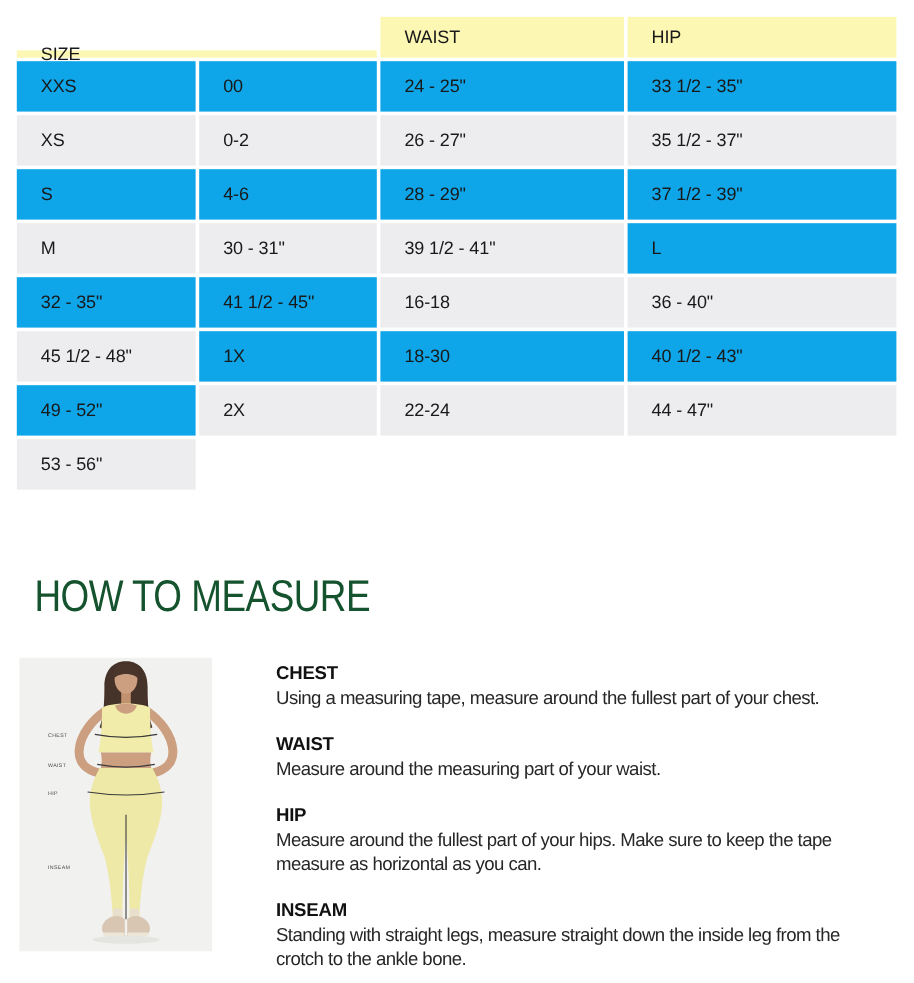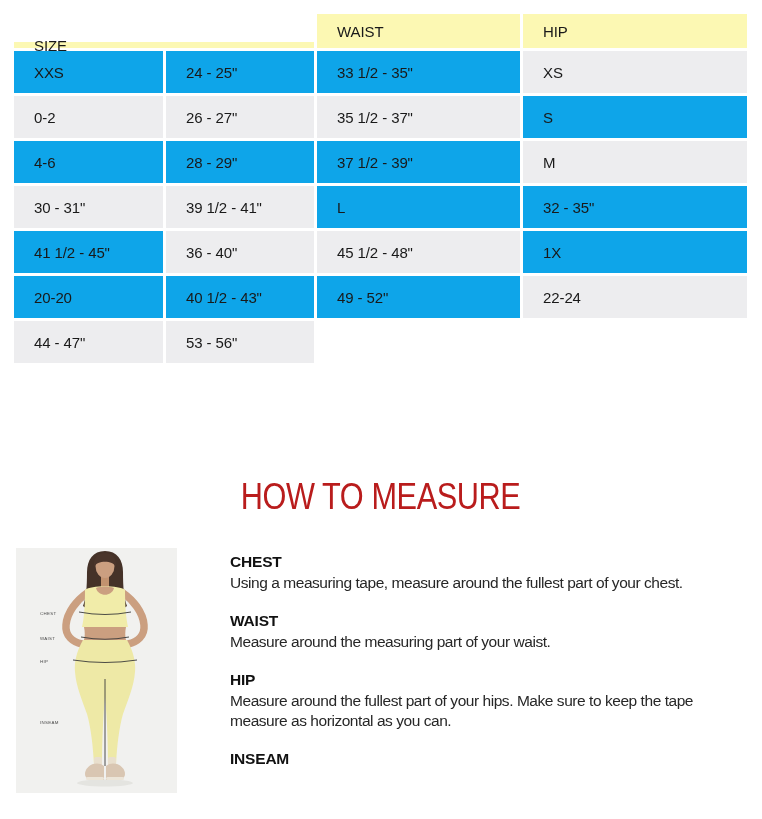--- a/index.html
+++ b/index.html
@@ -25,25 +25,25 @@
     padding-left:20px;
     white-space:nowrap;
   }
   .th{background:#fcf8b3;}
   .th-size{grid-column:1 / 3;margin-top:28px;}
   .cream{background:#0ea5e9;}
   .gray{background:#ededef;}
   
   .htm-title{
     margin:70px 0 0 0;
-    text-align:center;
+    text-align:left;
     font-size:37px;
     font-weight:400;
     line-height:1;
-    color:#b91c1c;
+    color:#14532d;
   }
   .htm-title span{
     display:inline-block;
     transform:scaleX(.83);
     transform-origin:center;
     letter-spacing:-0.5px;
   }
   .measure-row{
     display:flex;
     margin:33px 14px 0 16px;
@@ -76,20 +76,21 @@
 </style>
 </head>
 <body>
 
 <div class="size-table">
   <div class="cell th th-size">SIZE</div>
   <div class="cell th">WAIST</div>
   <div class="cell th">HIP</div>
 
   <div class="cell cream">XXS</div>
+  <div class="cell cream">00</div>
   <div class="cell cream">24 - 25"</div>
   <div class="cell cream">33 1/2 - 35"</div>
 
   <div class="cell gray">XS</div>
   <div class="cell gray">0-2</div>
   <div class="cell gray">26 - 27"</div>
   <div class="cell gray">35 1/2 - 37"</div>
 
   <div class="cell cream">S</div>
   <div class="cell cream">4-6</div>
@@ -97,28 +98,30 @@
   <div class="cell cream">37 1/2 - 39"</div>
 
   <div class="cell gray">M</div>
   <div class="cell gray">30 - 31"</div>
   <div class="cell gray">39 1/2 - 41"</div>
 
   <div class="cell cream">L</div>
   <div class="cell cream">32 - 35"</div>
   <div class="cell cream">41 1/2 - 45"</div>
 
+  <div class="cell gray">16-18</div>
   <div class="cell gray">36 - 40"</div>
   <div class="cell gray">45 1/2 - 48"</div>
 
   <div class="cell cream">1X</div>
-  <div class="cell cream">20-20</div>
+  <div class="cell cream">18-30</div>
   <div class="cell cream">40 1/2 - 43"</div>
   <div class="cell cream">49 - 52"</div>
 
+  <div class="cell gray">2X</div>
   <div class="cell gray">22-24</div>
   <div class="cell gray">44 - 47"</div>
   <div class="cell gray">53 - 56"</div>
 </div>
 
 <h1 class="htm-title"><span>HOW TO MEASURE</span></h1>
 
 <div class="measure-row">
 
   <div class="figure-wrap">
@@ -174,15 +177,16 @@
     <div class="instr-block">
       <h3>WAIST</h3>
       <p>Measure around the measuring part of your waist.</p>
     </div>
     <div class="instr-block">
       <h3>HIP</h3>
       <p>Measure around the fullest part of your hips. Make sure to keep the tape measure as horizontal as you can.</p>
     </div>
     <div class="instr-block">
       <h3>INSEAM</h3>
+      <p>Standing with straight legs, measure straight down the inside leg from the crotch to the ankle bone.</p>
     </div>
   </div>
 </div>
 
 </body></html>

